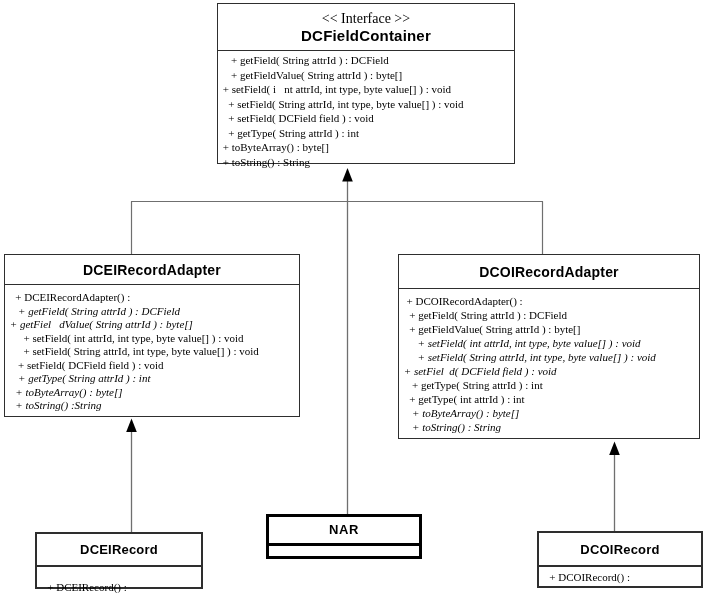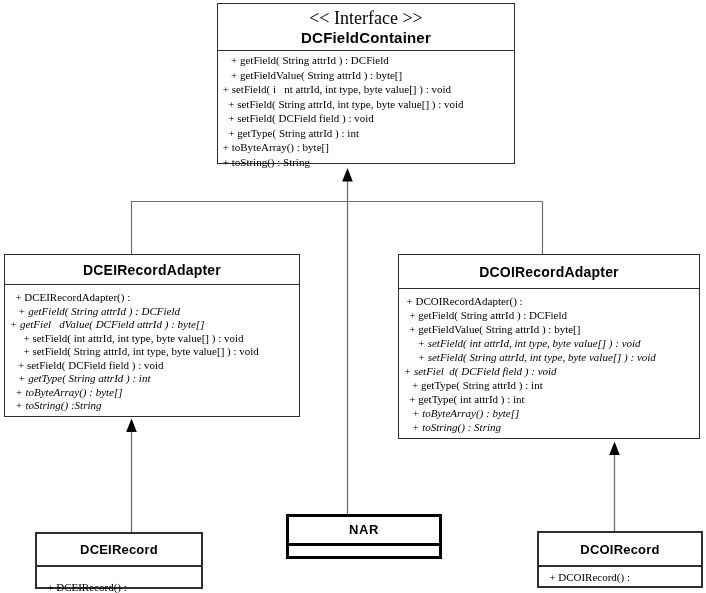--- a/index.html
+++ b/index.html
@@ -27,21 +27,21 @@
     border-bottom: 1px solid #2e2e2e;
     display: flex;
     flex-direction: column;
     justify-content: center;
     align-items: center;
     box-sizing: border-box;
   }
   .box-header.heavy { border-bottom-width: 2px; }
   .stereotype {
     font-family: "Liberation Serif", serif;
-    font-size: 18px;
+    font-size: 14px;
     color: #000000;
   }
   .box-title {
     font-family: "Liberation Sans", sans-serif;
     font-weight: 700;
     font-size: 14px;
     color: #000000;
     letter-spacing: 0.2px;
   }
   .box-title.big { font-size: 15px; }
@@ -118,21 +118,21 @@
       </div>
   </div>
 
   <div class="uml-box lh135" style="left:4px; top:254px; width:296px; height:163px;">
     <div class="box-header" style="height:30px;">
       <div class="box-title">DCEIRecordAdapter</div>
     </div>
     <div class="box-body" style="padding-top:6px;">
         <div class="method-line">   + DCEIRecordAdapter() :</div>
         <div class="method-line italic">    + getField( String attrId ) : DCField</div>
-        <div class="method-line italic"> + getFiel   dValue( DCField attrId ) : byte[]</div>
+        <div class="method-line italic"> + getFiel   dValue( String attrId ) : byte[]</div>
         <div class="method-line">      + setField( int attrId, int type, byte value[] ) : void</div>
         <div class="method-line">      + setField( String attrId, int type, byte value[] ) : void</div>
         <div class="method-line">    + setField( DCField field ) : void</div>
         <div class="method-line italic">    + getType( String attrId ) : int</div>
         <div class="method-line italic">   + toByteArray() : byte[]</div>
         <div class="method-line italic">   + toString() :String</div>
       </div>
   </div>
 
   <div class="uml-box lh14" style="left:398px; top:254px; width:302px; height:185px;">
@@ -155,21 +155,21 @@
 
   <div class="uml-box heavy lh14" style="left:35px; top:532px; width:168px; height:57px;">
     <div class="box-header heavy" style="height:33px;">
       <div class="box-title small">DCEIRecord</div>
     </div>
     <div class="box-body" style="padding-top:13px;">
         <div class="method-line">   + DCEIRecord() :</div>
       </div>
   </div>
 
-  <div class="nar-box" style="left:286px; top:514px; width:156px; height:45px;">
+  <div class="nar-box" style="left:266px; top:514px; width:156px; height:45px;">
     <div class="nar-title">NAR</div>
     <div class="nar-empty"></div>
   </div>
 
   <div class="uml-box heavy lh14" style="left:537px; top:531px; width:166px; height:57px;">
     <div class="box-header heavy" style="height:34px;">
       <div class="box-title small">DCOIRecord</div>
     </div>
     <div class="box-body" style="padding-top:3px;">
         <div class="method-line">   + DCOIRecord() :</div>

